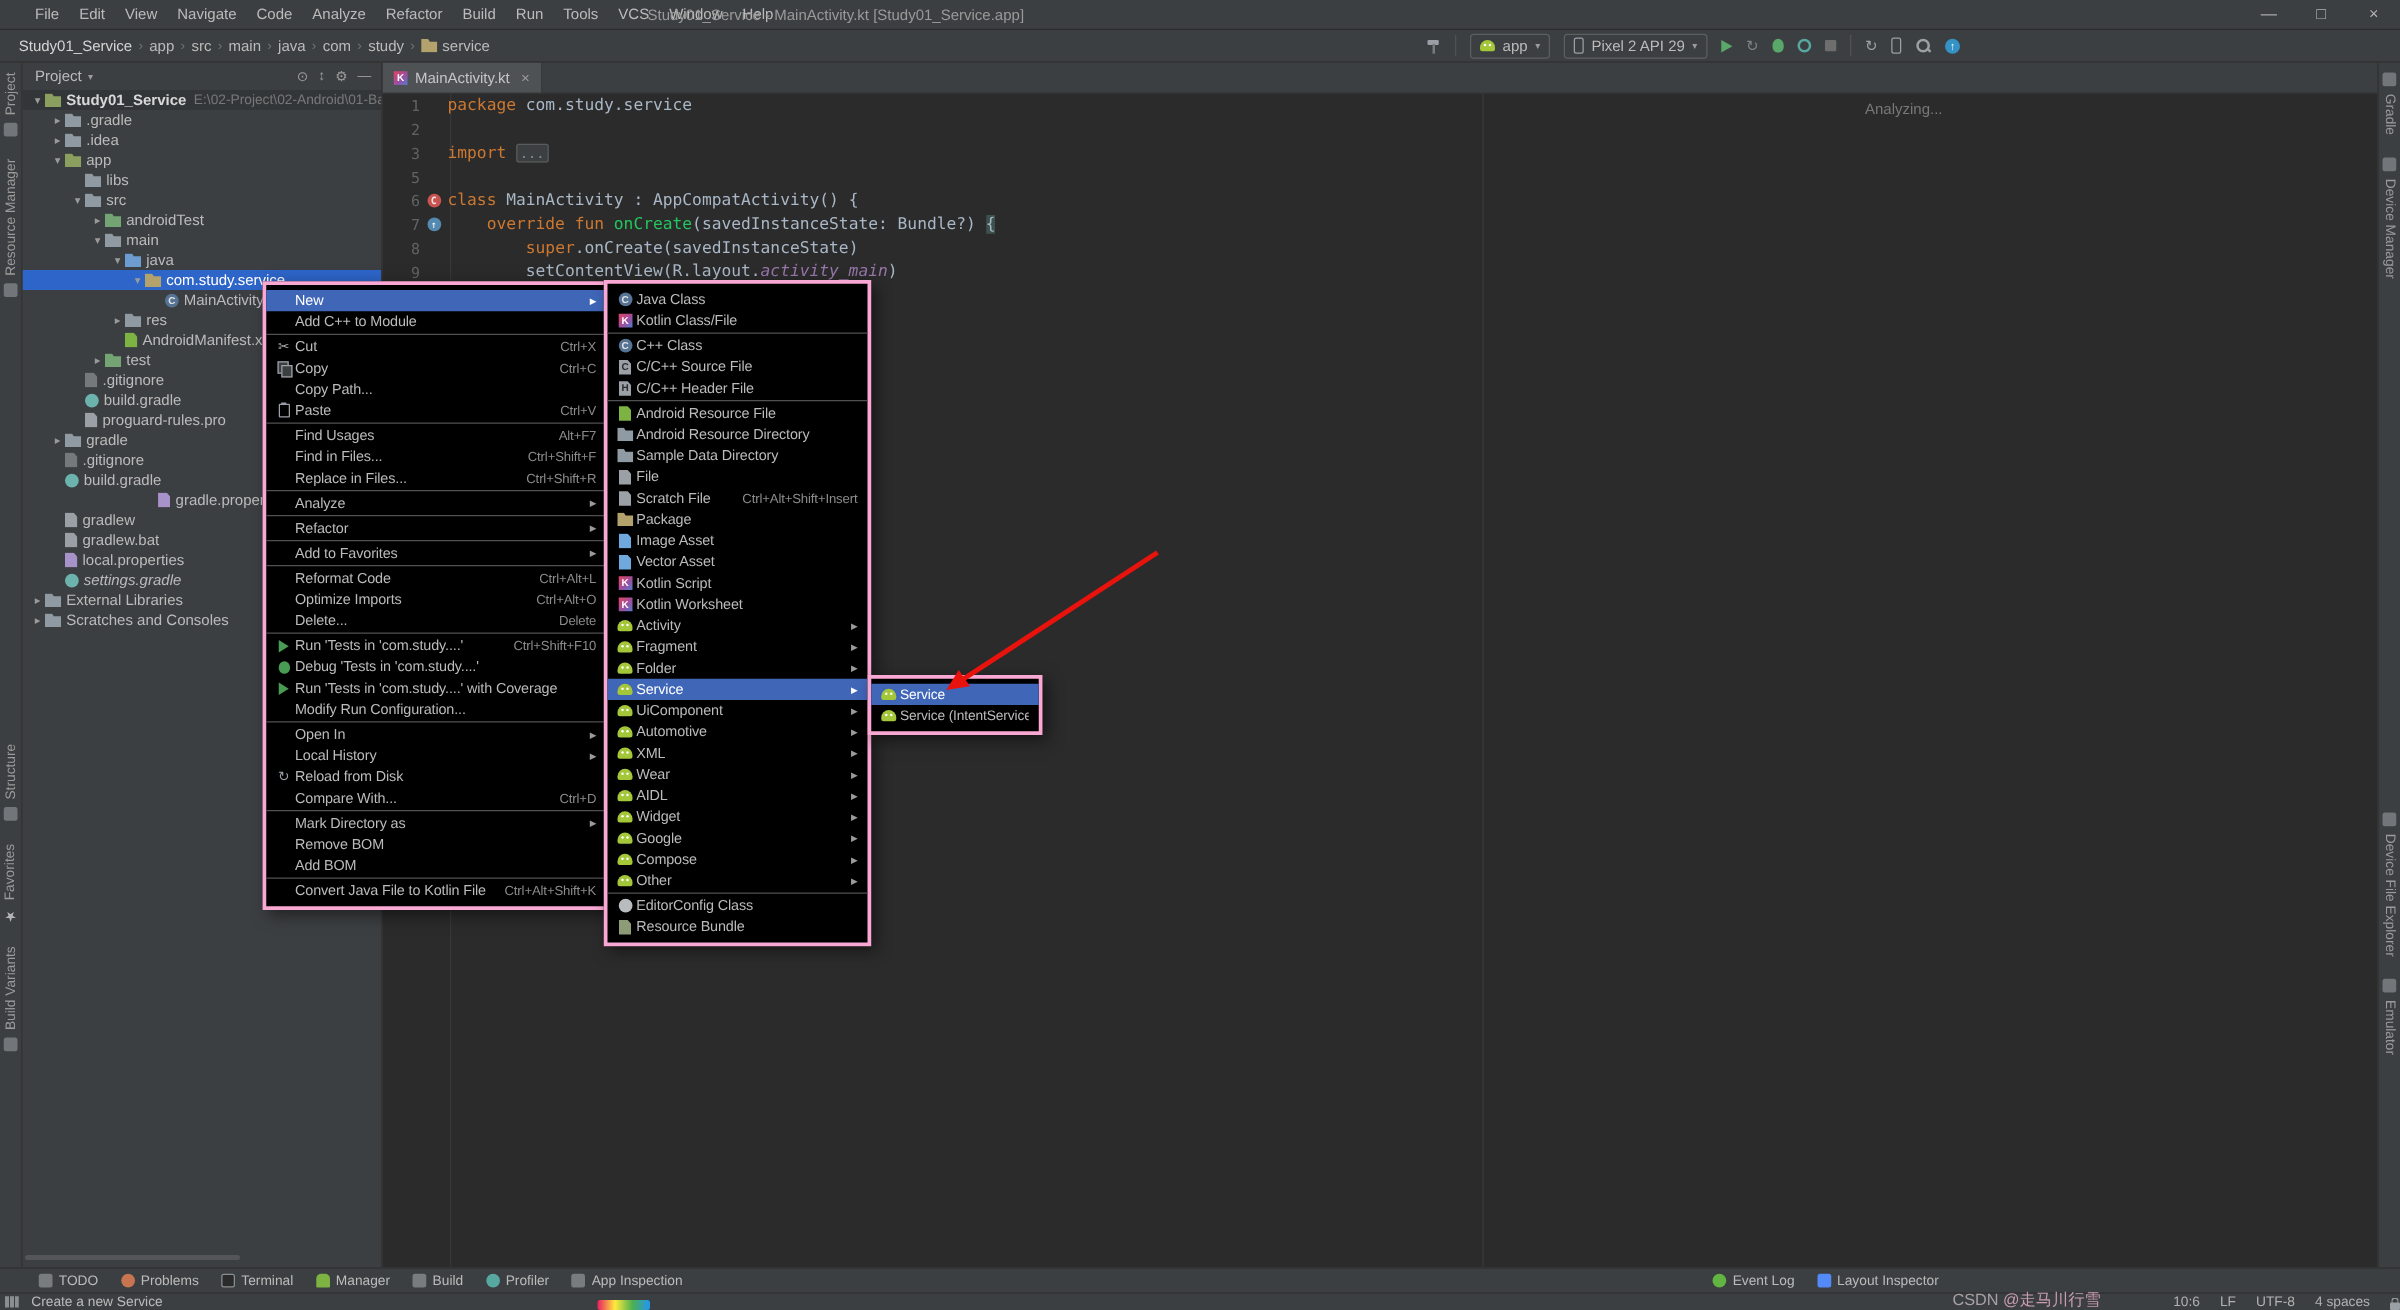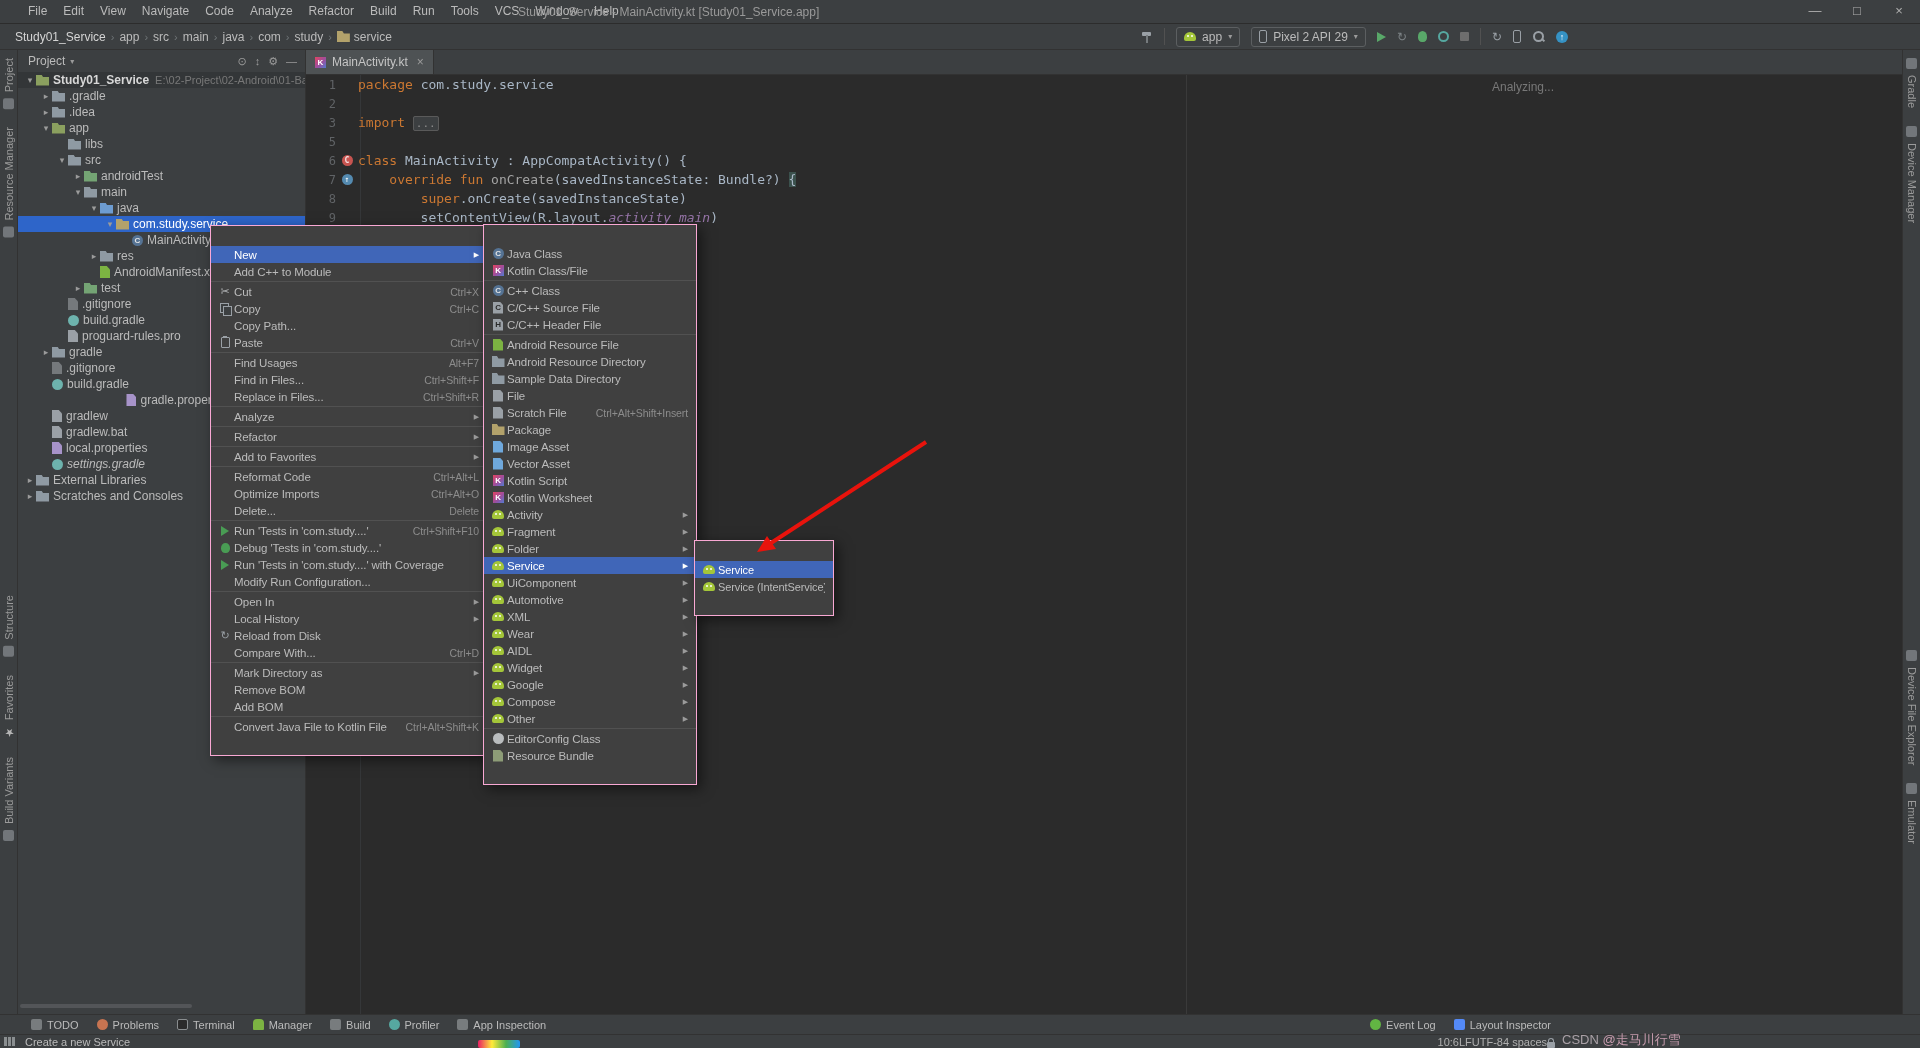--- a/index.html
+++ b/index.html
@@ -107,29 +107,29 @@
 .code{position:absolute;left:0;right:0;top:25px;font-family:"DejaVu Sans Mono",monospace;font-size:13px}
 .code-line{height:19px;display:flex;align-items:center}
 .gutter-num{width:30px;flex:none;text-align:right;color:#606366;font-size:12px}
 .gutter-ic{width:22px;flex:none;display:flex;justify-content:center;align-items:center}
 .gutter-border{position:absolute;left:54px;top:25px;bottom:0;width:1px;background:#353739}
 .margin-line{position:absolute;left:880px;top:25px;bottom:0;width:1px;background:#3a3a3a}
 .analyzing{position:absolute;top:30px;left:1186px;color:#787878}
 .code-text{white-space:pre;color:#a9b7c6}
 .tk-kw{color:#cc7832}
 .tk-pl{color:#a9b7c6}
-.tk-fn{color:#a3a3a3}
+.tk-fn{color:#22c55e}
 .tk-static{color:#9876aa;font-style:italic}
 .tk-fold{color:#8a8a8a;background:#3c3f41;border:1px solid #5a5a5a;border-radius:2px;padding:0 2px;font-size:11px}
 .tk-brhl{background:#3b514d}
 .g-class{width:11px;height:11px;border-radius:50%;background:#c75450;color:#f4e3e3;font-size:8px;font-weight:bold;display:inline-flex;align-items:center;justify-content:center}
 .g-override{width:11px;height:11px;border-radius:50%;background:#548ab0;color:#fff;font-size:8px;display:inline-flex;align-items:center;justify-content:center}
 
 
-.menu{position:absolute;background:#404040;border:1px solid #f9a8d4;box-shadow:4px 4px 12px rgba(0,0,0,.5);padding:20px 0;z-index:50;font-size:11.5px;letter-spacing:-.1px}
+.menu{position:absolute;background:#000000;border:3px solid #f9a8d4;box-shadow:4px 4px 12px rgba(0,0,0,.5);padding:4px 0;z-index:50;font-size:11.5px;letter-spacing:-.1px}
 #context-menu{left:210px;top:225px;width:278px}
 #new-submenu{left:483px;top:224px;width:214px}
 #service-submenu{left:694px;top:540px;width:140px;font-size:11px}
 .menu-item{height:17px;display:flex;align-items:center;padding:0 8px 0 5px;color:#bbb;white-space:nowrap;overflow:hidden;cursor:default}
 .menu-item.selected{background:var(--menu-selection,#4066b8);color:#fff}
 .menu-item.selected .mi-label{color:#fff}
 .mi-icon{width:18px;flex:none;display:inline-flex;justify-content:center;align-items:center}
 .mi-label{flex:1;overflow:hidden}
 .mi-shortcut{flex:none;color:#8c8c8c;font-size:10.5px;margin-left:8px}
 .mi-arrow{flex:none;font-size:7px;color:#9b9b9b;margin-left:7px}
@@ -144,21 +144,21 @@
 .tw-ic{width:11px;height:11px;border-radius:2px;background:#787c7e;display:inline-block}
 .tw-ic.logcat{background:#7cb342;border-radius:4px 4px 1px 1px}
 .tw-ic.problems{background:#c77451;border-radius:50%}
 .tw-ic.profiler{background:#56a8a0;border-radius:50%}
 .tw-ic.event-log{background:#62b543;border-radius:50%}
 .tw-ic.layout-inspector{background:#548af7}
 .tw-ic.terminal{background:#2b2b2b;border:1px solid #8a8e90}
 .status-bar{position:absolute;left:0;right:0;bottom:0;height:14px;background:#3c3f41;border-top:1px solid #323232;display:flex;align-items:center;font-size:11px;color:#b0b0b0;z-index:5}
 .sb-corner{width:11px;height:9px;margin-left:4px;background:linear-gradient(90deg,#8a8e90 3px,#3c3f41 3px 4px,#8a8e90 4px 7px,#3c3f41 7px 8px,#8a8e90 8px);display:inline-block}
 .sb-msg{margin-left:10px;color:#bbb}
-.sb-right{margin-left:auto;margin-right:365px;display:flex;align-items:flex-end;}
+.sb-right{margin-left:auto;display:flex;align-items:flex-end;gap:16px}
 
 
 .annot{position:absolute;left:0;top:0;z-index:60;pointer-events:none}
 .watermark{position:absolute;left:1562px;top:1031px;z-index:70;font-size:13px;color:#a9a0a6;white-space:nowrap}
 .watermark .cn{color:#c79cae}
 .artifact{position:absolute;left:478px;top:1040px;width:42px;height:8px;border-radius:2px;background:linear-gradient(90deg,#e91e63,#ffeb3b,#4caf50,#2196f3);z-index:70}
 </style>
 </head>
 <body>
 

